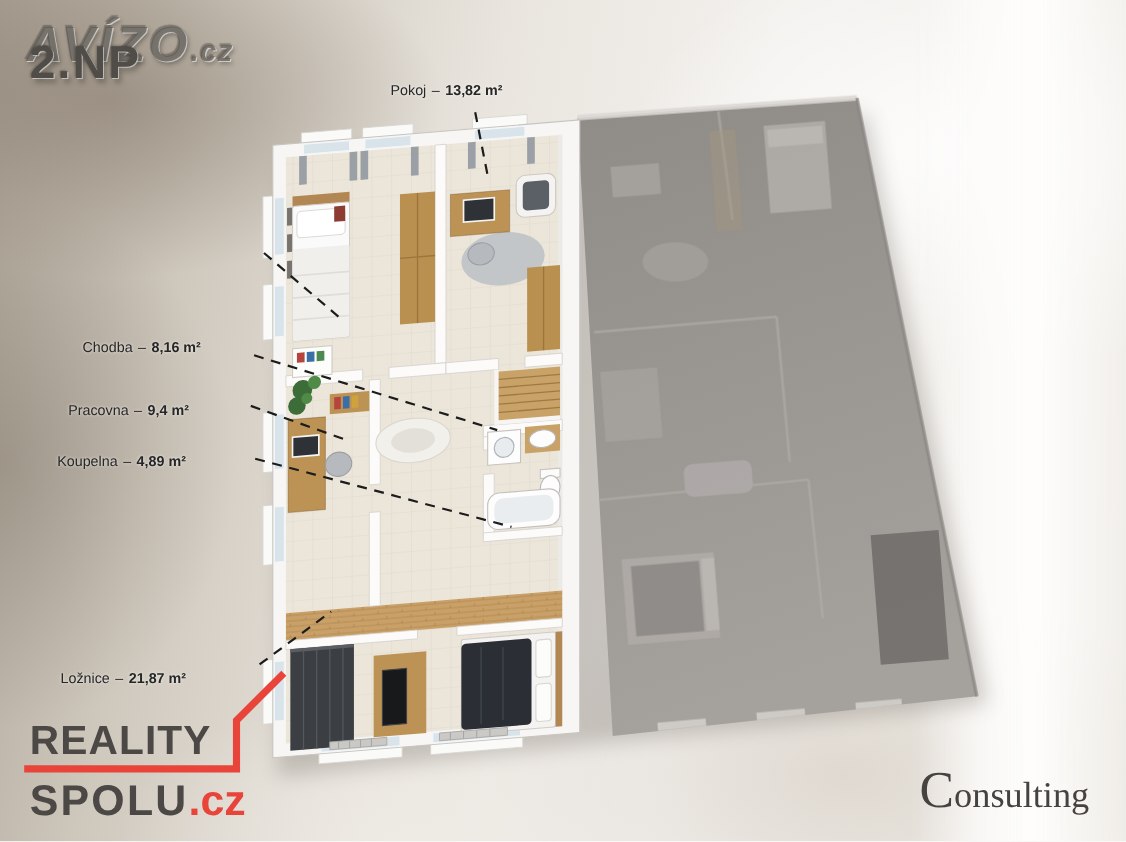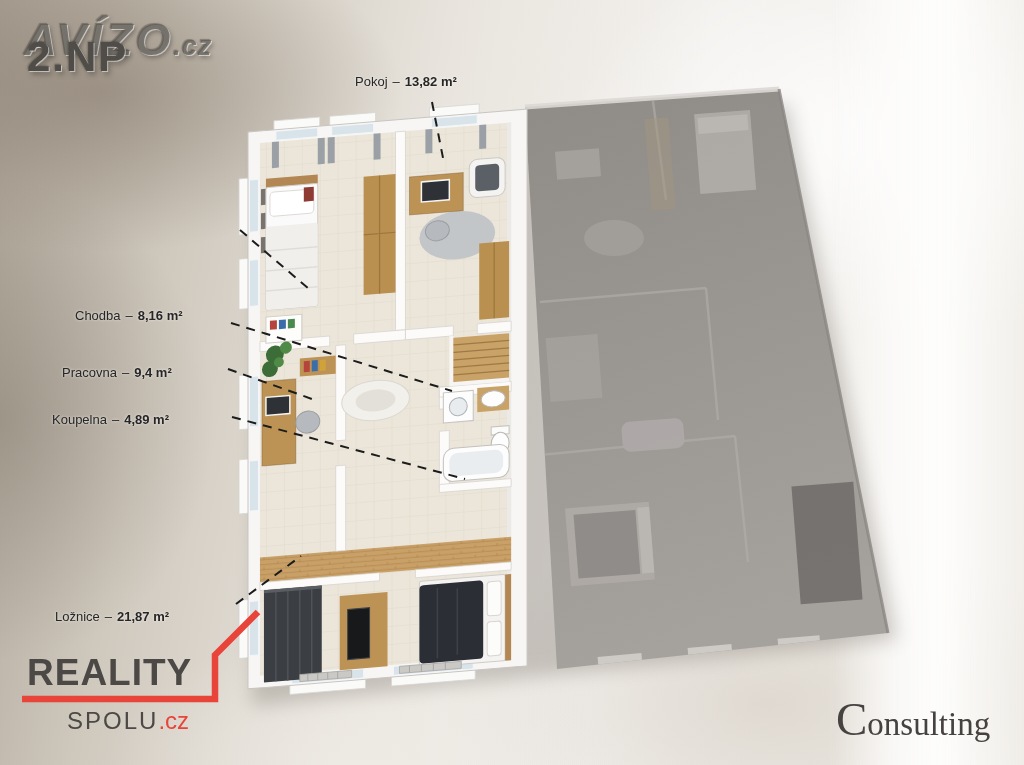--- a/index.html
+++ b/index.html
@@ -31,21 +31,21 @@
   .room-label .area{font-weight:700;}
   .room-label .sep{margin:0 5px;}
   #lbl-pokoj-top{left:355px;top:74px;}
   #lbl-pokoj-left{left:95px;top:213px;}
   #lbl-chodba{left:75px;top:308px;}
   #lbl-pracovna{left:62px;top:354px;margin-top:11px;}
   #lbl-koupelna{left:52px;top:412px;}
   #lbl-loznice{left:55px;top:597px;margin-top:12px;}
   
   .rs-line1{position:absolute;left:27px;top:652px;font-weight:900;font-size:37px;letter-spacing:1px;color:var(--reality-text);}
-  .rs-line2{position:absolute;left:27px;top:707px;font-weight:400;font-size:24px;letter-spacing:2px;color:var(--reality-text);margin-left:40px;}
+  .rs-line2{position:absolute;left:27px;top:707px;font-weight:700;font-size:39px;letter-spacing:2px;color:var(--reality-text);}
   .rs-line2 .tld{color:var(--accent-red);letter-spacing:0;}
   
   .bc{font-family:"Liberation Serif",serif;color:var(--broker-text);}
   .bc-line1{position:absolute;left:797px;top:676px;font-size:33px;}
   .bc-line2{position:absolute;left:836px;top:706px;font-size:33px;}
   .bc .cap{font-size:47px;line-height:0;}
   .bc .ok{display:inline-block;background:var(--broker-red);color:#fff;
     padding:15px 5px 1px 5px;margin:0 1px;line-height:1;}
   .bc .reg{font-size:15px;vertical-align:16px;margin-left:2px;}
 </style>

